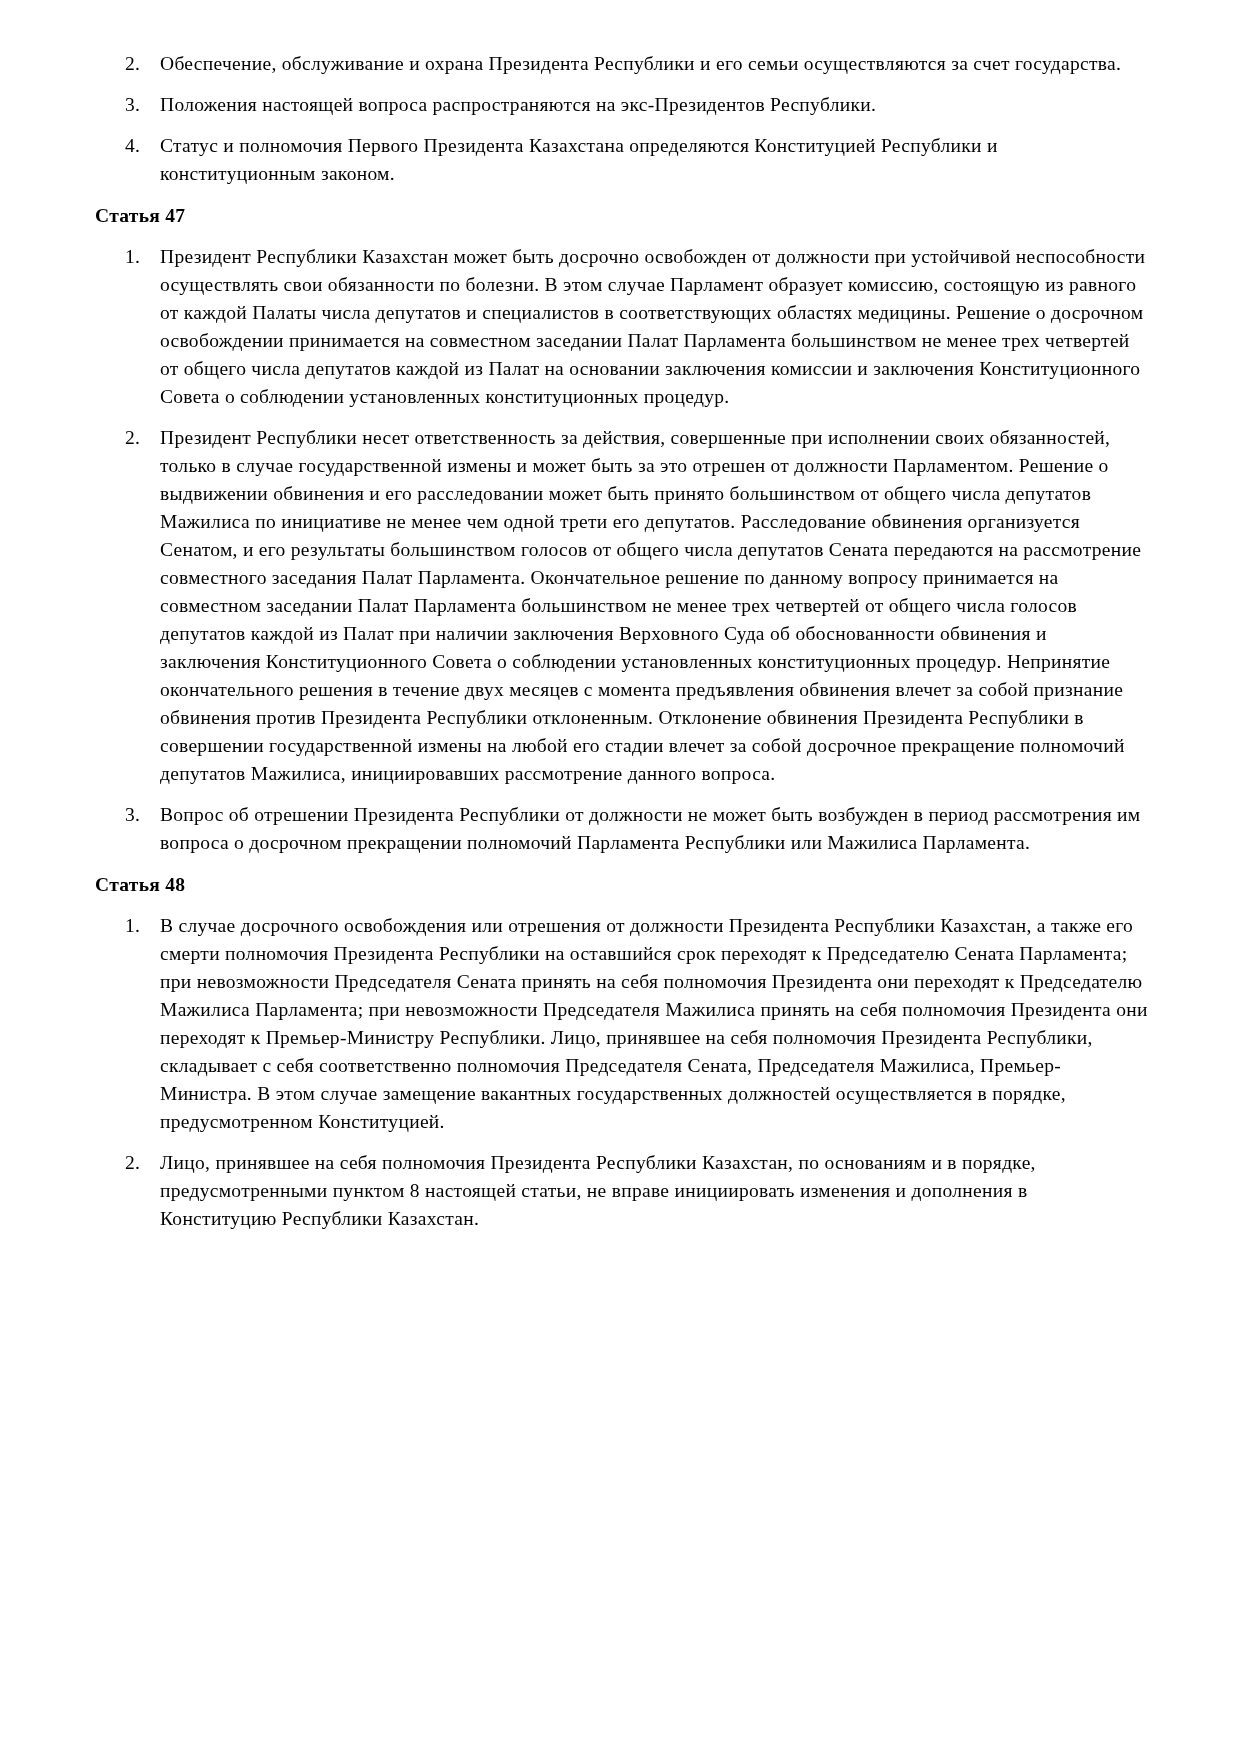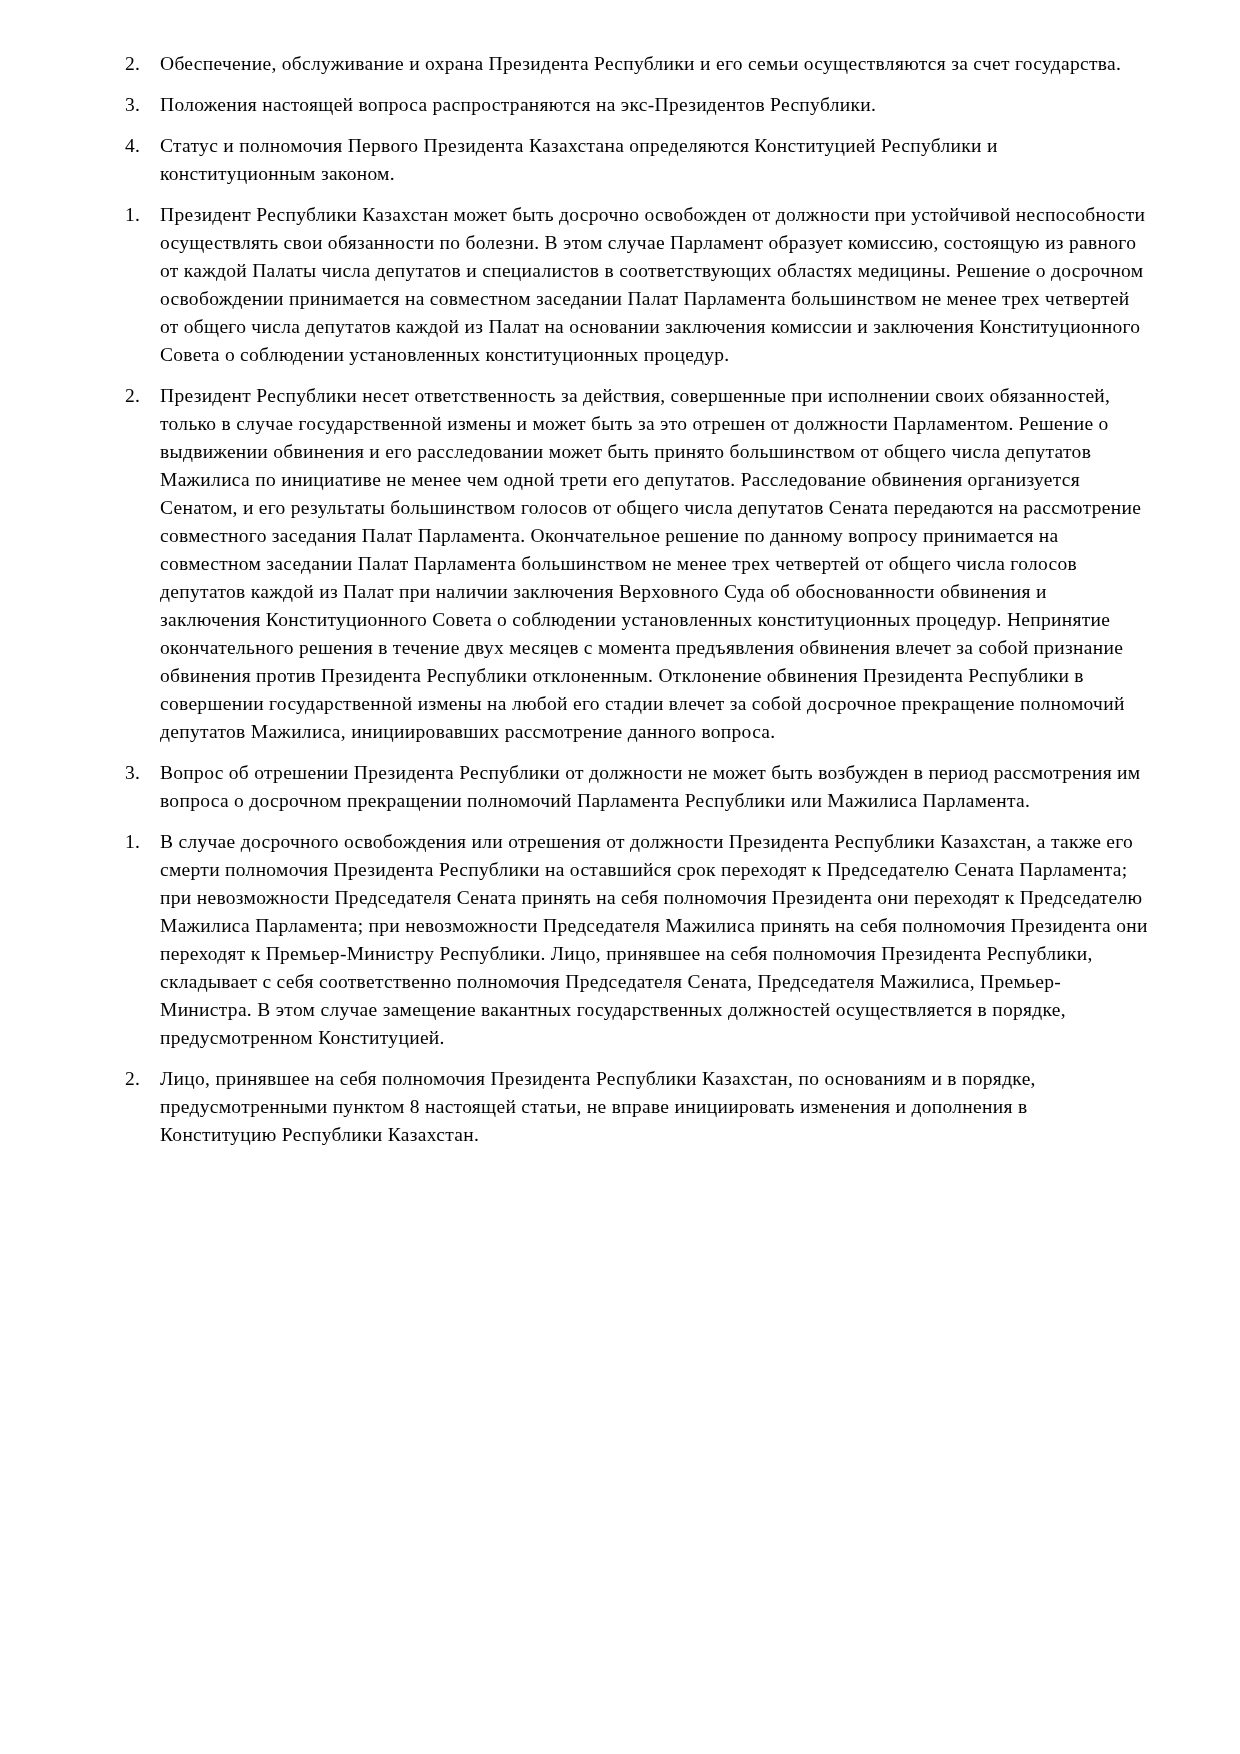--- a/index.html
+++ b/index.html
@@ -64,37 +64,39 @@
         <div class="item-text">Положения настоящей вопроса распространяются на экс-Президентов Республики.</div>
       </div>
       <div class="list-item">
         <span class="num">4.</span>
         <div class="item-text">Статус и полномочия Первого Президента Казахстана определяются Конституцией Республики и конституционным законом.</div>
       </div>
     </div>
   </div>
 
   <div class="article-block">
+    <h2 class="article-heading">Статья 47</h2>
     <div class="num-list">
       <div class="list-item">
         <span class="num">1.</span>
         <div class="item-text">Президент Республики Казахстан может быть досрочно освобожден от должности при устойчивой неспособности осуществлять свои обязанности по болезни. В этом случае Парламент образует комиссию, состоящую из равного от каждой Палаты числа депутатов и специалистов в соответствующих областях медицины. Решение о досрочном освобождении принимается на совместном заседании Палат Парламента большинством не менее трех четвертей от общего числа депутатов каждой из Палат на основании заключения комиссии и заключения Конституционного Совета о соблюдении установленных конституционных процедур.</div>
       </div>
       <div class="list-item">
         <span class="num">2.</span>
         <div class="item-text">Президент Республики несет ответственность за действия, совершенные при исполнении своих обязанностей, только в случае государственной измены и может быть за это отрешен от должности Парламентом. Решение о выдвижении обвинения и его расследовании может быть принято большинством от общего числа депутатов Мажилиса по инициативе не менее чем одной трети его депутатов. Расследование обвинения организуется Сенатом, и его результаты большинством голосов от общего числа депутатов Сената передаются на рассмотрение совместного заседания Палат Парламента. Окончательное решение по данному вопросу принимается на совместном заседании Палат Парламента большинством не менее трех четвертей от общего числа голосов депутатов каждой из Палат при наличии заключения Верховного Суда об обоснованности обвинения и заключения Конституционного Совета о соблюдении установленных конституционных процедур. Непринятие окончательного решения в течение двух месяцев с момента предъявления обвинения влечет за собой признание обвинения против Президента Республики отклоненным. Отклонение обвинения Президента Республики в совершении государственной измены на любой его стадии влечет за собой досрочное прекращение полномочий депутатов Мажилиса, инициировавших рассмотрение данного вопроса.</div>
       </div>
       <div class="list-item">
         <span class="num">3.</span>
         <div class="item-text">Вопрос об отрешении Президента Республики от должности не может быть возбужден в период рассмотрения им вопроса о досрочном прекращении полномочий Парламента Республики или Мажилиса Парламента.</div>
       </div>
     </div>
   </div>
 
   <div class="article-block">
+    <h2 class="article-heading">Статья 48</h2>
     <div class="num-list">
       <div class="list-item">
         <span class="num">1.</span>
         <div class="item-text">В случае досрочного освобождения или отрешения от должности Президента Республики Казахстан, а также его смерти полномочия Президента Республики на оставшийся срок переходят к Председателю Сената Парламента; при невозможности Председателя Сената принять на себя полномочия Президента они переходят к Председателю Мажилиса Парламента; при невозможности Председателя Мажилиса принять на себя полномочия Президента они переходят к Премьер-Министру Республики. Лицо, принявшее на себя полномочия Президента Республики, складывает с себя соответственно полномочия Председателя Сената, Председателя Мажилиса, Премьер-Министра. В этом случае замещение вакантных государственных должностей осуществляется в порядке, предусмотренном Конституцией.</div>
       </div>
       <div class="list-item">
         <span class="num">2.</span>
         <div class="item-text">Лицо, принявшее на себя полномочия Президента Республики Казахстан, по основаниям и в порядке, предусмотренными пунктом 8 настоящей статьи, не вправе инициировать изменения и дополнения в Конституцию Республики Казахстан.</div>
       </div>
     </div>

